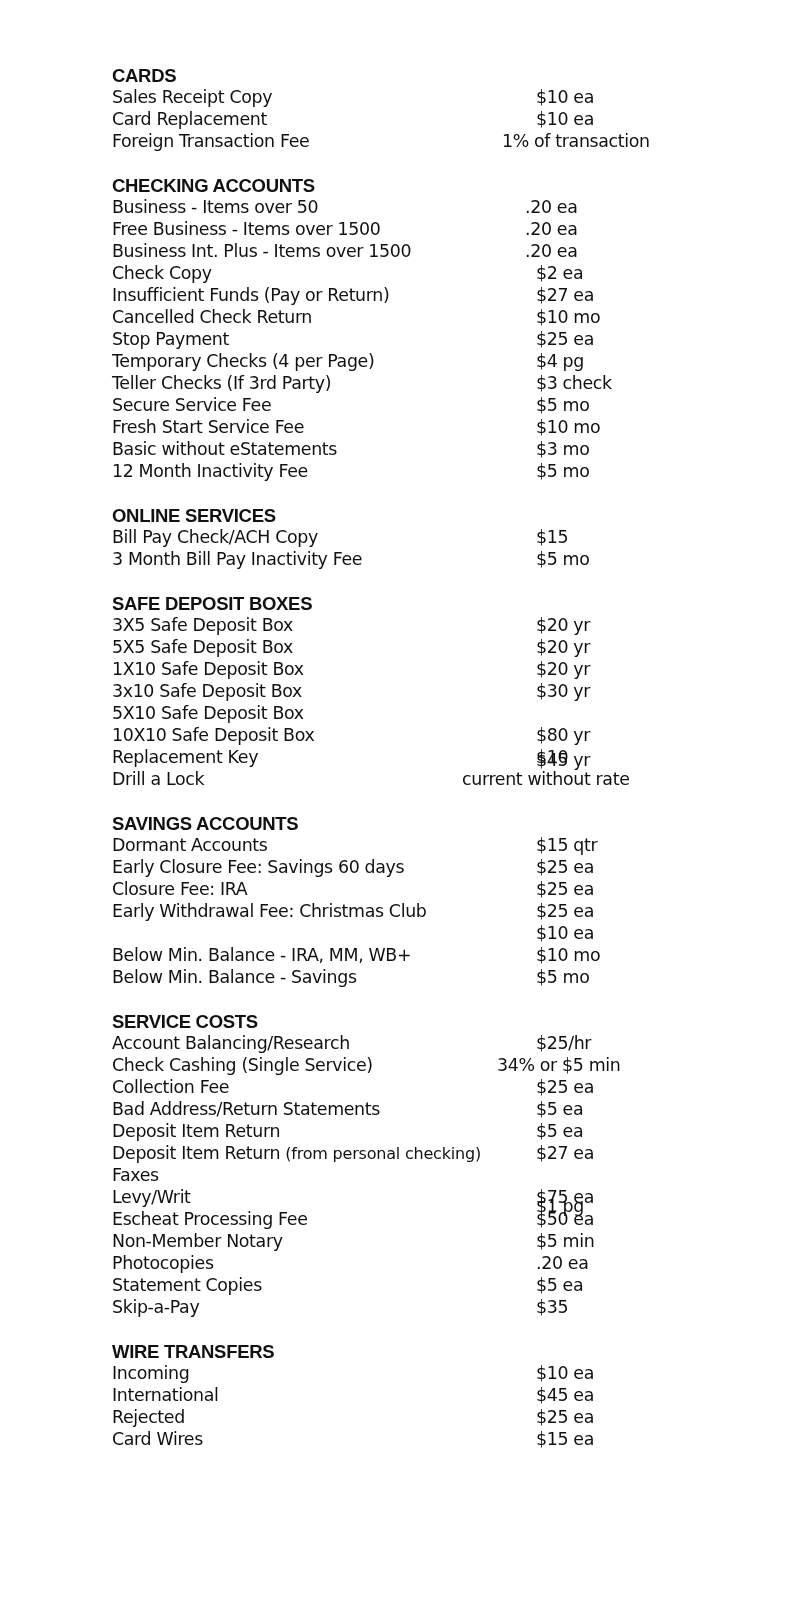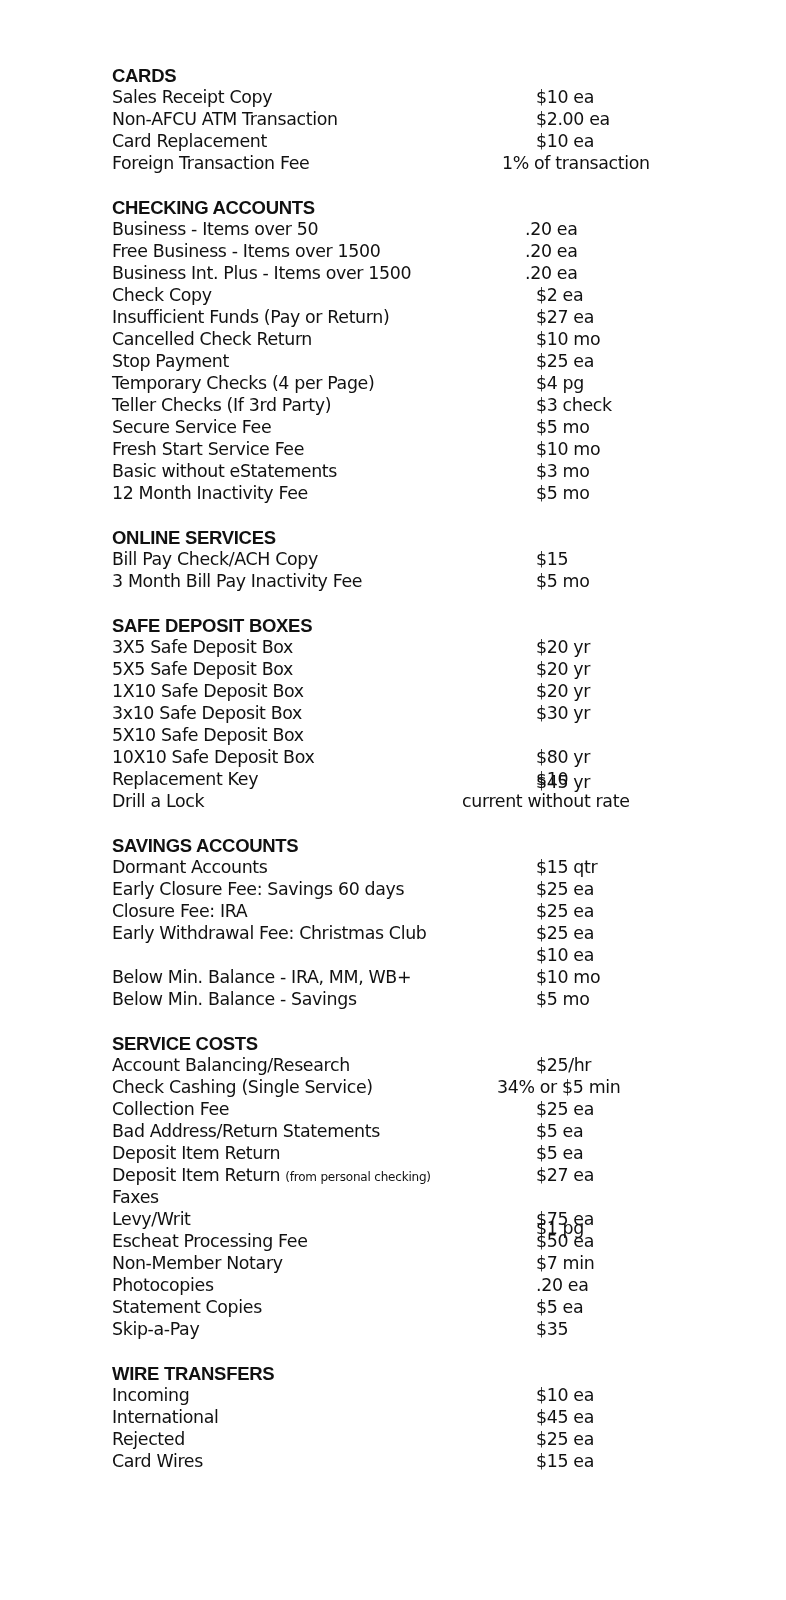--- a/index.html
+++ b/index.html
@@ -5,39 +5,35 @@
   html, body { margin: 0; padding: 0; background: #ffffff; }
   body { width: 786px; height: 1600px; position: relative; overflow: hidden;
          font-family: "DejaVu Sans", sans-serif; color: #111111; }
   .doc { position: absolute; left: 112px; top: 64px; width: 620px; }
   .section { margin-bottom: 22px; }
   .heading { font-family: "Liberation Sans", sans-serif; font-weight: bold; font-size: 18.5px;
              height: 22px; line-height: 24px; letter-spacing: -0.3px; }
   .row { position: relative; height: 22px; line-height: 22px; font-size: 17.4px;
          letter-spacing: -0.35px; white-space: nowrap; }
   .row .label { position: absolute; left: 0; top: 0; }
-  .row .label small { font-size: 12px; letter-spacing: -0.2px; }
+  .row .label small { font-size: 16px; letter-spacing: -0.2px; }
   .row .value { position: absolute; top: 0; }
 </style>
 </head>
 <body>
 
 <div class="doc" id="doc">
     <div class="section">
     <div class="heading">CARDS</div>
     <div class="rows">
         <div class="row">
     <span class="label"><span class="label-text">Sales Receipt Copy</span></span>
     <span class="value" style="left: 424px;">$10 ea</span>
   </div>
         <div class="row">
-    <span class="label"><span class="label-text">Non-AFCU ATM Transaction</span></span>
-    <span class="value" style="left: 424px;">$2.00 ea</span>
-  </div>
-        <div class="row">
     <span class="label"><span class="label-text">Card Replacement</span></span>
     <span class="value" style="left: 424px;">$10 ea</span>
   </div>
         <div class="row">
     <span class="label"><span class="label-text">Foreign Transaction Fee</span></span>
     <span class="value" style="left: 390px;">1% of transaction</span>
   </div>
       </div>
   </div>
     <div class="section">
@@ -213,21 +209,21 @@
         <div class="row">
     <span class="label"><span class="label-text">Levy/Writ</span></span>
     <span class="value" style="left: 424px;">$75 ea</span>
   </div>
         <div class="row">
     <span class="label"><span class="label-text">Escheat Processing Fee</span></span>
     <span class="value" style="left: 424px;">$50 ea</span>
   </div>
         <div class="row">
     <span class="label"><span class="label-text">Non-Member Notary</span></span>
-    <span class="value" style="left: 424px;">$7 min</span>
+    <span class="value" style="left: 424px;">$5 min</span>
   </div>
         <div class="row">
     <span class="label"><span class="label-text">Photocopies</span></span>
     <span class="value" style="left: 424px;">.20 ea</span>
   </div>
         <div class="row">
     <span class="label"><span class="label-text">Statement Copies</span></span>
     <span class="value" style="left: 424px;">$5 ea</span>
   </div>
         <div class="row">

